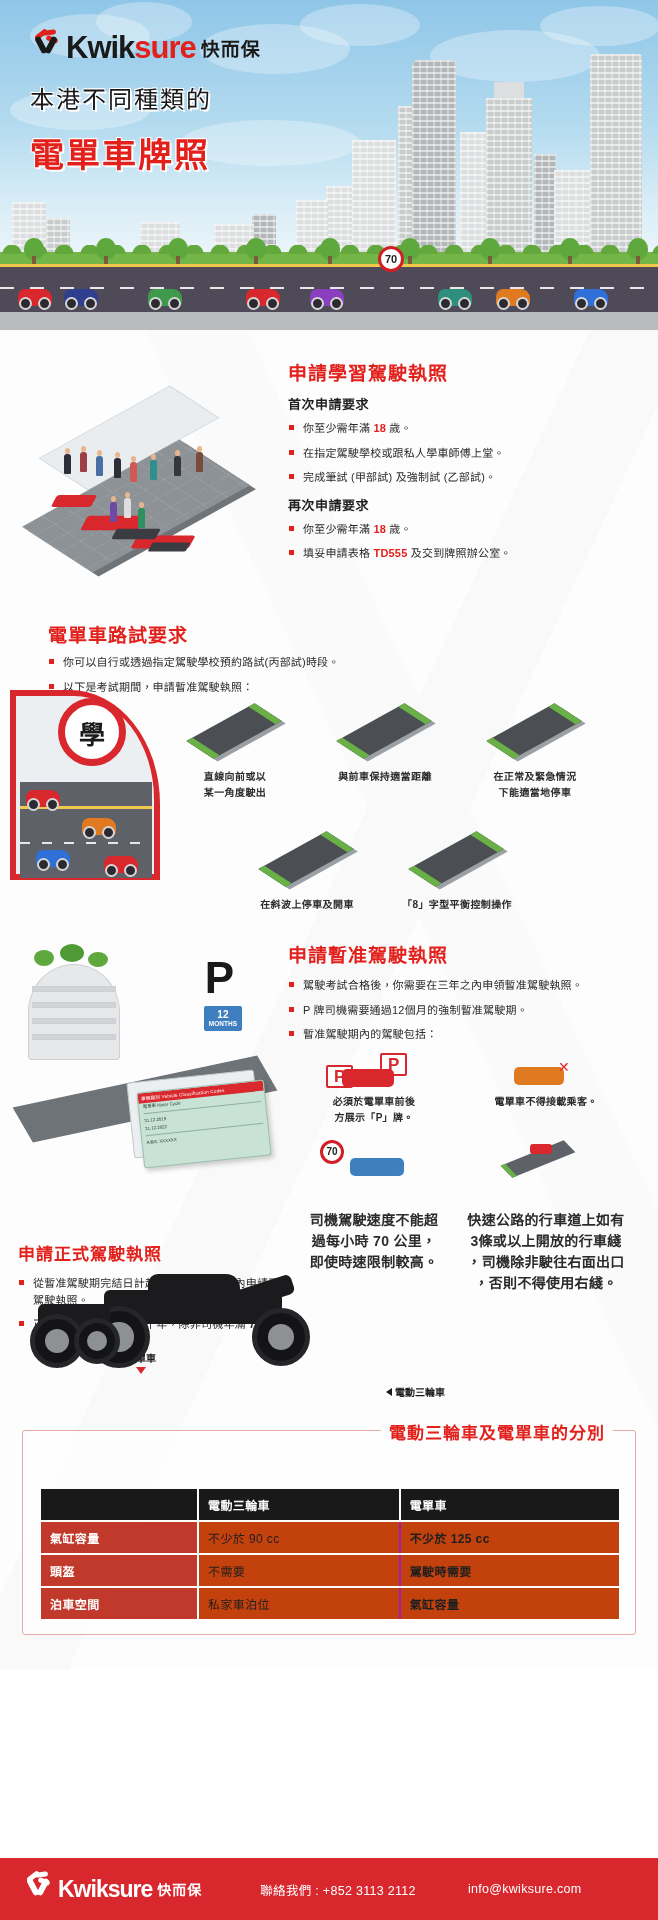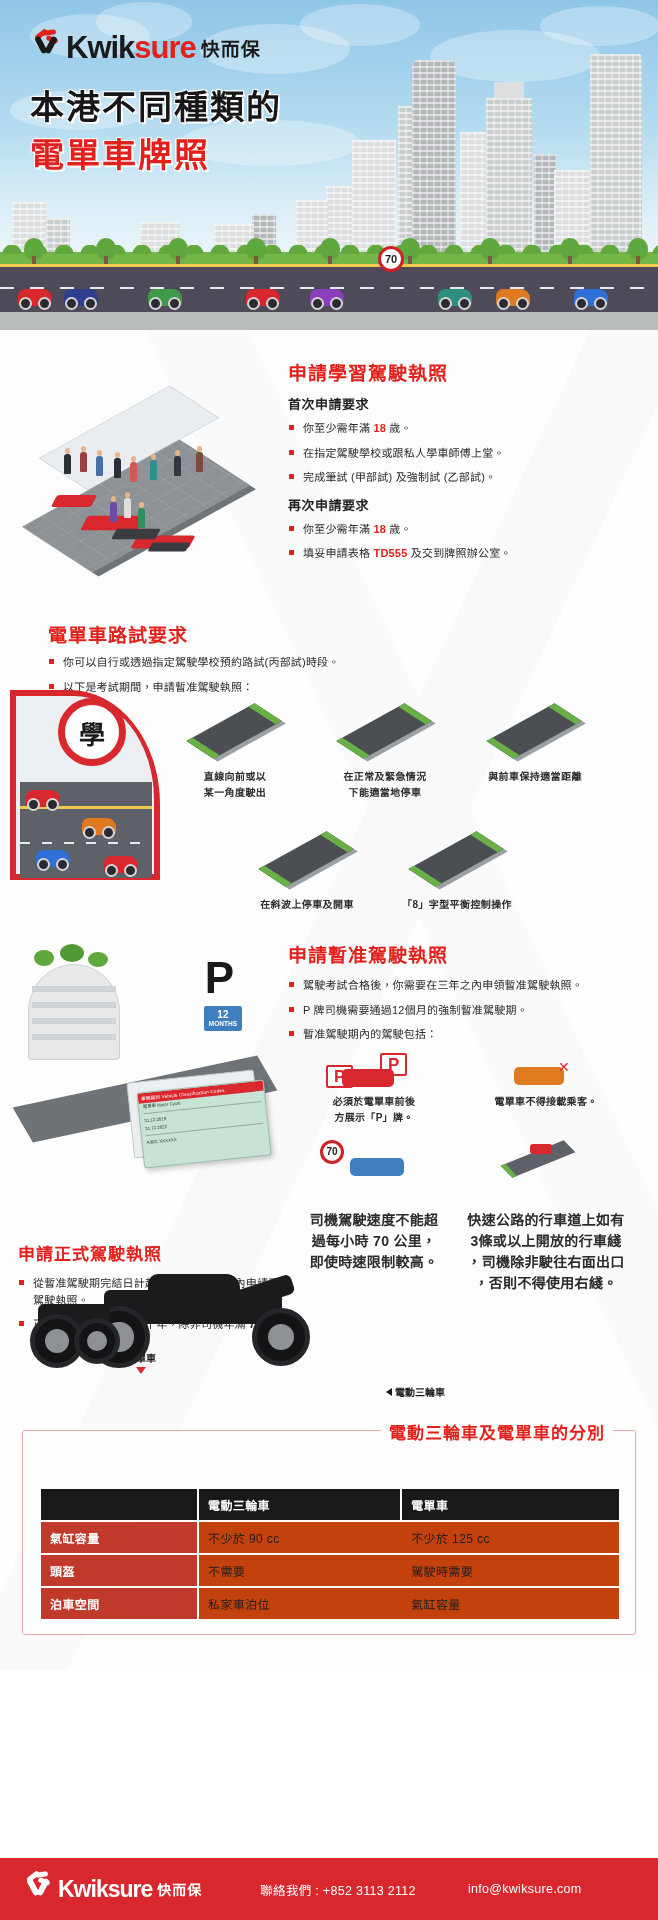--- a/index.html
+++ b/index.html
@@ -71,21 +71,21 @@
   .logo-mark i:nth-child(3) { top: 7px;  left: 16px; transform: rotate(22deg); width: 12px; }
   .logo-mark i:nth-child(4) { top: 12px; left: 2px;  transform: rotate(62deg); width: 18px; height: 6px; background:#1a1a1a; }
   .logo-mark i:nth-child(5) { top: 12px; left: 12px; transform: rotate(-62deg); width: 18px; height: 6px; background:#1a1a1a; }
   .logo-text { font-size: 31px; font-weight: bold; letter-spacing: -1px; line-height: 1; }
   .logo-text .k { color: #1a1a1a; }
   .logo-text .s { color: #e2211c; }
   .logo-cn { font-size: 19px; font-weight: bold; color: #1a1a1a; margin-left: 5px; letter-spacing: 1px; }
 
   .hero-title {
     position: absolute; left: 30px; top: 80px; z-index: 6;
-    font-size: 34px; font-weight: bold; color: #17171a; letter-spacing: 2px;
+    font-size: 24px; font-weight: normal; color: #17171a; letter-spacing: 2px;
     text-shadow: 2px 2px 0 #ffffff, -1px -1px 0 #fff, 1px -1px 0 #fff, -1px 1px 0 #fff;
   }
   .hero-title2 {
     position: absolute; left: 30px; top: 128px; z-index: 6;
     font-size: 34px; font-weight: bold; color: #e2211c; letter-spacing: 2px;
     text-shadow: 2px 2px 0 #ffffff, -1px -1px 0 #fff, 1px -1px 0 #fff, -1px 1px 0 #fff;
   }
 
   
   .body-wrap { position: relative; width: 658px; background: #fdfdfd; }
@@ -218,21 +218,21 @@
     position: absolute; right: 22px; top: -12px; background: #fdfdfd; padding: 0 8px;
     color: #e2211c; font-size: 17px; font-weight: bold; letter-spacing: 1px;
   }
   table.cmp { position: absolute; left: 18px; top: 56px; width: 578px; border-collapse: separate; border-spacing: 0 2px; }
   table.cmp th, table.cmp td { font-size: 12px; padding: 7px 9px; text-align: left; letter-spacing: .4px; }
   table.cmp thead th { background: #191919; color: #ffffff; font-weight: bold; }
   table.cmp thead th.blank { background: #191919; width: 156px; }
   table.cmp tbody th { background: #c0392b; color: #ffffff; font-weight: bold; width: 156px; }
   table.cmp tbody td { background: #c2410c; color: #1f1f1f; }
   table.cmp thead th + th { border-left: 2px solid #fdfdfd; }
-  table.cmp tbody td + td { border-left: 2px solid #c2410c; }
+  table.cmp tbody td + td { border-left: 2px solid #a21caf; font-weight: bold; }
   table.cmp tbody th + td { border-left: 2px solid #fdfdfd; }
 
   
   .footer {
     position: absolute; left: 0; bottom: 0; width: 658px; height: 62px; background: #d8272d;
     display: flex; align-items: center;
   }
   .footer .logo-text { font-size: 23px; }
   .footer .logo-text .k, .footer .logo-text .s { color: #ffffff; }
   .footer .logo-cn { color: #ffffff; font-size: 14px; }
@@ -388,27 +388,27 @@
           <div class="mcell">
             <div class="mtile">
                 <div class="plate"></div>
               </div>
             <div class="mcap">直線向前或以<br>某一角度駛出</div>
           </div>
           <div class="mcell">
             <div class="mtile">
                 <div class="plate"></div>
               </div>
-            <div class="mcap">在正常及緊急情況<br>下能適當地停車</div>
+            <div class="mcap">與前車保持適當距離</div>
           </div>
           <div class="mcell">
             <div class="mtile">
                 <div class="plate"></div>
               </div>
-            <div class="mcap">與前車保持適當距離</div>
+            <div class="mcap">在正常及緊急情況<br>下能適當地停車</div>
           </div>
         </div>
         <div class="mrow" style="margin-top:26px;padding:0 72px;">
           <div class="mcell">
             <div class="mtile">
                 <div class="plate"></div>
               </div>
             <div class="mcap">在斜波上停車及開車</div>
           </div>
           <div class="mcell">

